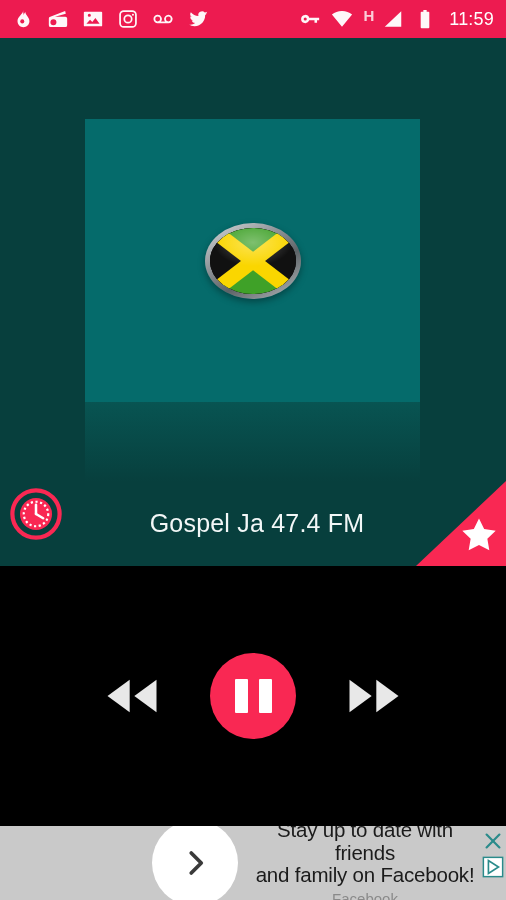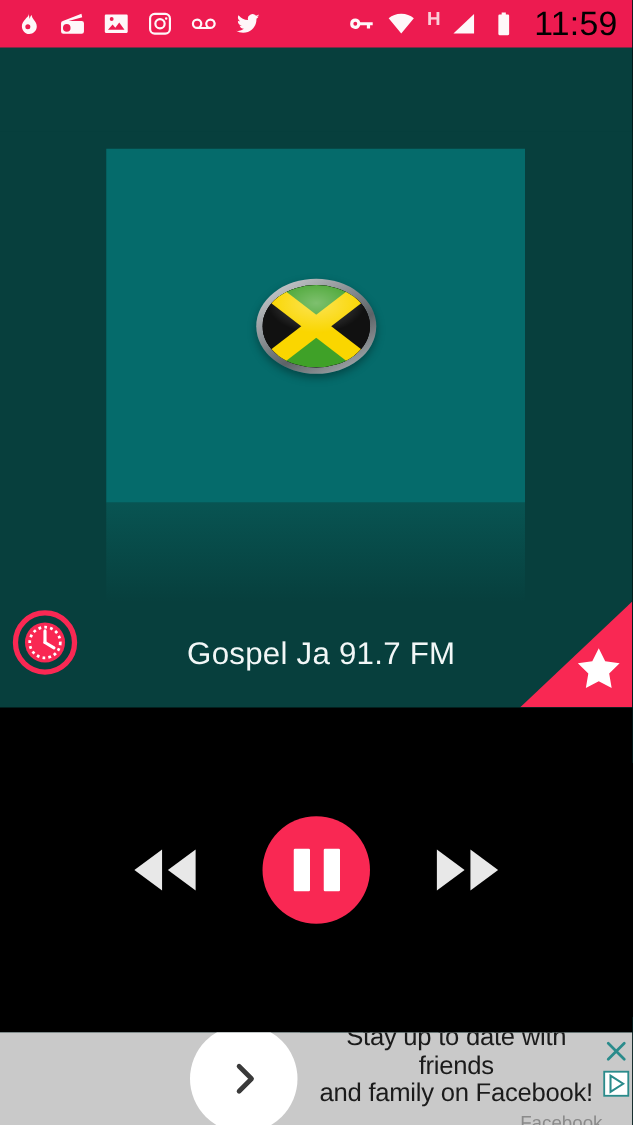--- a/index.html
+++ b/index.html
@@ -28,21 +28,21 @@
   .status-left { display:flex; align-items:center; gap:13px; }
   .status-right { display:flex; align-items:center; gap:10px; margin-left:auto; }
   .sicon { display:block; width:22px; height:22px; opacity:.97; }
   .sicon svg { display:block; width:100%; height:100%; fill:#fff; }
   .net-h {
     font-size:15px; font-weight:700; line-height:1;
     color:#fff; opacity:.78; margin-right:-2px;
     transform:translateY(-4px);
   }
   .clock-text {
-    font-size:27px; font-weight:400; color:#000000;
+    font-size:18px; font-weight:400; color:#ffffff;
     letter-spacing:.2px; margin-left:3px; line-height:1;
   }
 
   
   .appbar {
     position:absolute; top:38px; left:0;
     width:506px; height:67px;
     background:#F92853;
     display:flex; align-items:center;
     padding:0 18px;
@@ -182,21 +182,21 @@
     position:absolute; left:152px; top:-6px;
     width:86px; height:86px; border-radius:50%;
     background:#fff;
     display:flex; align-items:center; justify-content:center;
   }
   .ad-arrow svg { width:30px; height:30px; stroke:#3a3a3a; fill:none; stroke-width:3; stroke-linecap:round; stroke-linejoin:round; }
   .ad-right {
     position:relative;
     flex:1; height:100%;
     display:flex; flex-direction:column;
-    align-items:flex-end; justify-content:center;
+    align-items:center; justify-content:center;
     padding:4px 24px 4px 8px;
   }
   .ad-headline {
     color:#1b1b1b; font-size:20.5px; line-height:1.12;
     text-align:center; font-weight:400;
     letter-spacing:-.2px;
   }
   .ad-source {
     margin-top:3px;
     color:#8a8a8a; font-size:15px; text-align:center;
@@ -301,21 +301,21 @@
     <div class="station-row">
       <div class="timer-icon">
         <svg viewBox="0 0 64 64">
           <circle cx="32" cy="32" r="28" fill="none" stroke="#F92853" stroke-width="5"></circle>
           <circle cx="32" cy="32" r="19" fill="#F92853"></circle>
           <circle cx="32" cy="32" r="14.5" fill="none" stroke="#ffffff" stroke-width="2.6" stroke-dasharray="2.6 3"></circle>
           <line x1="32" y1="32" x2="32" y2="21" stroke="#fff" stroke-width="3" stroke-linecap="round"></line>
           <line x1="32" y1="32" x2="40.5" y2="37" stroke="#fff" stroke-width="3" stroke-linecap="round"></line>
         </svg>
       </div>
-      <div class="station-name">Gospel Ja 91.7 FM</div>
+      <div class="station-name">Gospel Ja 47.4 FM</div>
       <div class="fav-ribbon">
         <div class="fav-tri"></div>
         <div class="fav-star">
           <svg viewBox="0 0 24 24">
               <path d="M12 2.6l2.95 5.98 6.6.96-4.78 4.65 1.13 6.57L12 17.66l-5.9 3.1 1.13-6.57L2.45 9.54l6.6-.96L12 2.6z"></path>
             </svg>
         </div>
       </div>
     </div>
 

